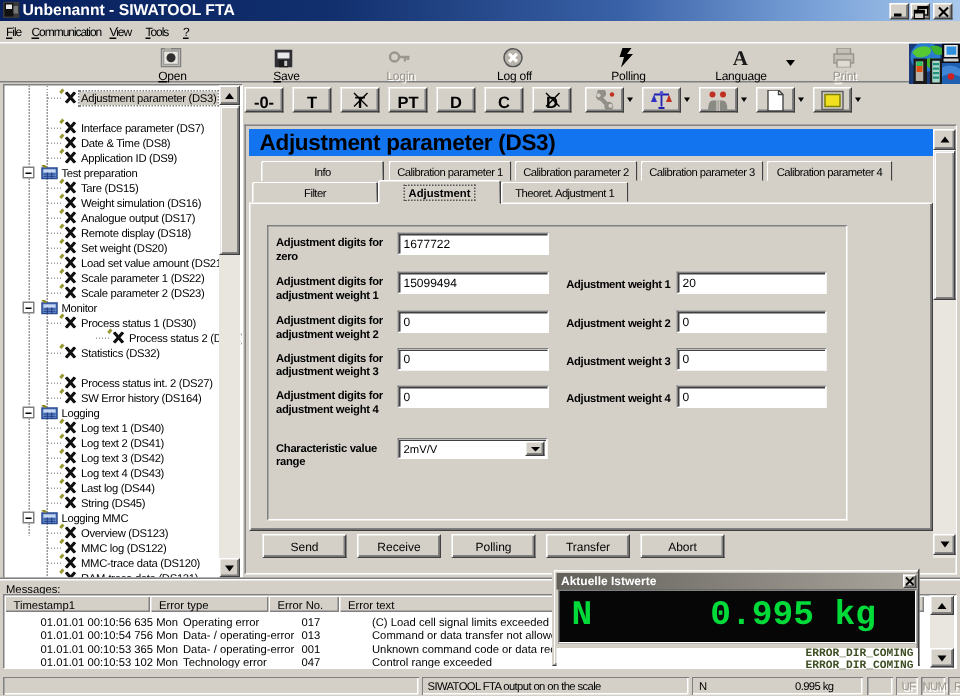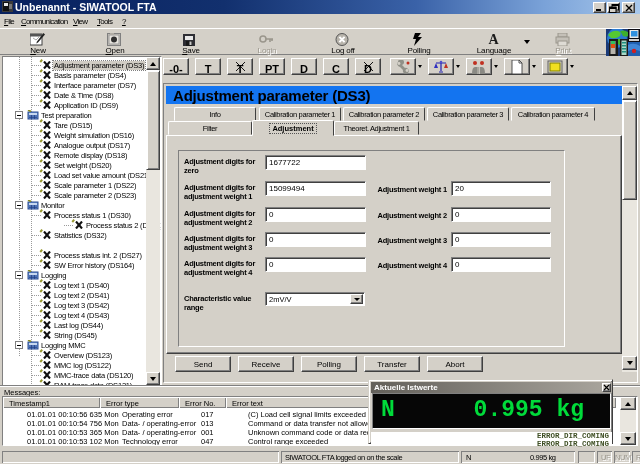--- a/index.html
+++ b/index.html
@@ -47,29 +47,20 @@
 </div>
 </div>
 <div class="abs" style="left:0;top:14px;width:640px;height:14px;background:#d4d0c8;font-size:8px;letter-spacing:-0.7px;color:#000;">
 <div class="abs" style="left:4px;top:3px;"><u>F</u>ile</div>
 <div class="abs" style="left:21px;top:3px;"><u>C</u>ommunication</div>
 <div class="abs" style="left:73px;top:3px;"><u>V</u>iew</div>
 <div class="abs" style="left:97px;top:3px;"><u>T</u>ools</div>
 <div class="abs" style="left:122px;top:3px;"><u>?</u></div>
 </div>
 <div class="abs" style="left:0;top:28px;width:640px;height:27px;background:#d4d0c8;border-top:1px solid #fff;border-bottom:1px solid #808080;">
-<div class="abs" style="left:8px;top:1px;width:60px;height:25px;">
-<div class="abs" style="left:22px;top:2px;width:16px;height:13px;"><svg width="15" height="13" viewBox="0 0 15 13">
-          <rect x="0" y="1" width="12" height="11" fill="#fff" stroke="#404040"></rect>
-          <rect x="0" y="1" width="12" height="2.5" fill="#555"></rect>
-          <path d="M13.5,0 L15,1.5 L8,9.5 L6.2,10.5 L7,8.5 Z" fill="#222"></path>
-          <path d="M3,5 l3,2 l3,-3" stroke="#aaa" fill="none"></path>
-        </svg></div>
-<div class="tb-label " style="top:16px;"><u>N</u>ew</div>
-</div>
 <div class="abs" style="left:85px;top:1px;width:60px;height:25px;">
 <div class="abs" style="left:22px;top:2px;width:16px;height:13px;"><svg width="14" height="13" viewBox="0 0 14 13">
           <rect x="0.5" y="0.5" width="13" height="12" fill="#c8c4bc" stroke="#808080"></rect>
           <rect x="2" y="2" width="10" height="9" fill="#e8e5df" stroke="#9a9a9a"></rect>
           <circle cx="7" cy="6.5" r="3" fill="#303030"></circle>
           <rect x="3" y="0" width="4" height="2" fill="#b0aca4"></rect>
         </svg></div>
 <div class="tb-label " style="top:16px;"><u>O</u>pen</div>
 </div>
 <div class="abs" style="left:161px;top:1px;width:60px;height:25px;">
@@ -144,28 +135,20 @@
 <div class="abs white" style="left:2px;top:56px;width:160px;height:330px;border:1px solid;border-color:#808080 #fff #fff #808080;overflow:hidden;">
 <div class="abs" style="left:16px;top:0;width:1px;height:300px;background:repeating-linear-gradient(180deg,#9a9a9a 0,#9a9a9a 1px,transparent 1px,transparent 2px);"></div>
 <div class="abs" style="left:28px;top:0;width:1px;height:330px;background:repeating-linear-gradient(180deg,#9a9a9a 0,#9a9a9a 1px,transparent 1px,transparent 2px);"></div>
 <div class="treerow" style="left:0;top:3px;width:160px;">
 <div class="abs" style="left:29px;top:5px;width:9px;height:1px;background:repeating-linear-gradient(90deg,#9a9a9a 0,#9a9a9a 1px,transparent 1px,transparent 2px);"></div>
 <div class="abs" style="left:40px;top:1px;"><svg width="8" height="8" viewBox="0 0 8 8">
           <path d="M1,0.5 L7,7.5 M7,0.5 L1,7.5" stroke="#111" stroke-width="2.1"></path>
         </svg></div>
 <div class="abs" style="left:37px;top:0px;width:4px;height:3px;border-left:2px solid #97972f;transform:rotate(40deg);"></div>
 <div class="abs" style="left:50px;top:1px;background:#d0ccc4;outline:1px dotted #808080;padding:0 1px;">Adjustment parameter (DS3)</div>
-</div>
-<div class="treerow" style="left:0;top:13px;width:160px;">
-<div class="abs" style="left:29px;top:5px;width:9px;height:1px;background:repeating-linear-gradient(90deg,#9a9a9a 0,#9a9a9a 1px,transparent 1px,transparent 2px);"></div>
-<div class="abs" style="left:40px;top:1px;"><svg width="8" height="8" viewBox="0 0 8 8">
-          <path d="M1,0.5 L7,7.5 M7,0.5 L1,7.5" stroke="#111" stroke-width="2.1"></path>
-        </svg></div>
-<div class="abs" style="left:37px;top:0px;width:4px;height:3px;border-left:2px solid #97972f;transform:rotate(40deg);"></div>
-<div class="abs" style="left:50px;top:1px;padding:0 1px;">Basis parameter (DS4)</div>
 </div>
 <div class="treerow" style="left:0;top:23px;width:160px;">
 <div class="abs" style="left:29px;top:5px;width:9px;height:1px;background:repeating-linear-gradient(90deg,#9a9a9a 0,#9a9a9a 1px,transparent 1px,transparent 2px);"></div>
 <div class="abs" style="left:40px;top:1px;"><svg width="8" height="8" viewBox="0 0 8 8">
           <path d="M1,0.5 L7,7.5 M7,0.5 L1,7.5" stroke="#111" stroke-width="2.1"></path>
         </svg></div>
 <div class="abs" style="left:37px;top:0px;width:4px;height:3px;border-left:2px solid #97972f;transform:rotate(40deg);"></div>
 <div class="abs" style="left:50px;top:1px;padding:0 1px;">Interface parameter (DS7)</div>
 </div>
 <div class="treerow" style="left:0;top:33px;width:160px;">
@@ -568,21 +551,21 @@
 <div class="abs" style="left:620px;top:397px;width:16px;height:48px;background:#e9e6df;z-index:6;">
 <div class="sb-btn" style="left:0;top:0;width:16px;height:13px;">
       <div class="arr-u"></div>
     </div>
 <div class="sb-btn" style="left:0;bottom:0;width:16px;height:13px;">
       <div class="arr-d"></div>
     </div>
 </div>
 <div class="abs" style="left:0;top:447px;width:640px;height:17px;background:#d4d0c8;">
 <div class="abs sunken" style="left:2px;top:4px;width:277px;height:12px;font-size:7.5px;letter-spacing:-0.4px;padding:2px 0 0 4px;white-space:nowrap;"></div>
-<div class="abs sunken" style="left:281px;top:4px;width:178px;height:12px;font-size:7.5px;letter-spacing:-0.4px;padding:2px 0 0 4px;white-space:nowrap;">SIWATOOL FTA logged on on the scale</div>
+<div class="abs sunken" style="left:281px;top:4px;width:178px;height:12px;font-size:7.5px;letter-spacing:-0.4px;padding:2px 0 0 4px;white-space:nowrap;">SIWATOOL FTA output on on the scale</div>
 <div class="abs sunken" style="left:461px;top:4px;width:114px;height:12px;font-size:7.5px;letter-spacing:-0.4px;padding:2px 0 0 4px;white-space:nowrap;">
       <span style="position:absolute;left:5px;">N</span>
       <span style="position:absolute;left:69px;">0.995 kg</span>
     </div>
 <div class="abs sunken" style="left:578px;top:4px;width:17px;height:12px;font-size:7.5px;letter-spacing:-0.4px;padding:2px 0 0 4px;white-space:nowrap;"></div>
 <div class="abs sunken" style="left:597px;top:4px;width:15px;height:12px;font-size:7.5px;letter-spacing:-0.4px;padding:2px 0 0 4px;white-space:nowrap;"><span class="disabled">UF</span></div>
 <div class="abs sunken" style="left:614px;top:4px;width:16px;height:12px;font-size:7.5px;letter-spacing:-0.4px;padding:2px 12px 0 4px;white-space:nowrap;padding-left:1px;"><span class="disabled">NUM</span></div>
 <div class="abs sunken" style="left:632px;top:4px;width:14px;height:12px;font-size:7.5px;letter-spacing:-0.4px;padding:2px 0 0 4px;white-space:nowrap;"><span class="disabled">RF</span></div>
 </div>
 <div class="abs" style="left:368px;top:379px;width:245px;height:65px;background:#d4d0c8;border:1px solid;border-color:#d4d0c8 #404040 #404040 #d4d0c8;box-shadow:inset 1px 1px 0 #fff, inset -1px -1px 0 #808080;z-index:10;">

